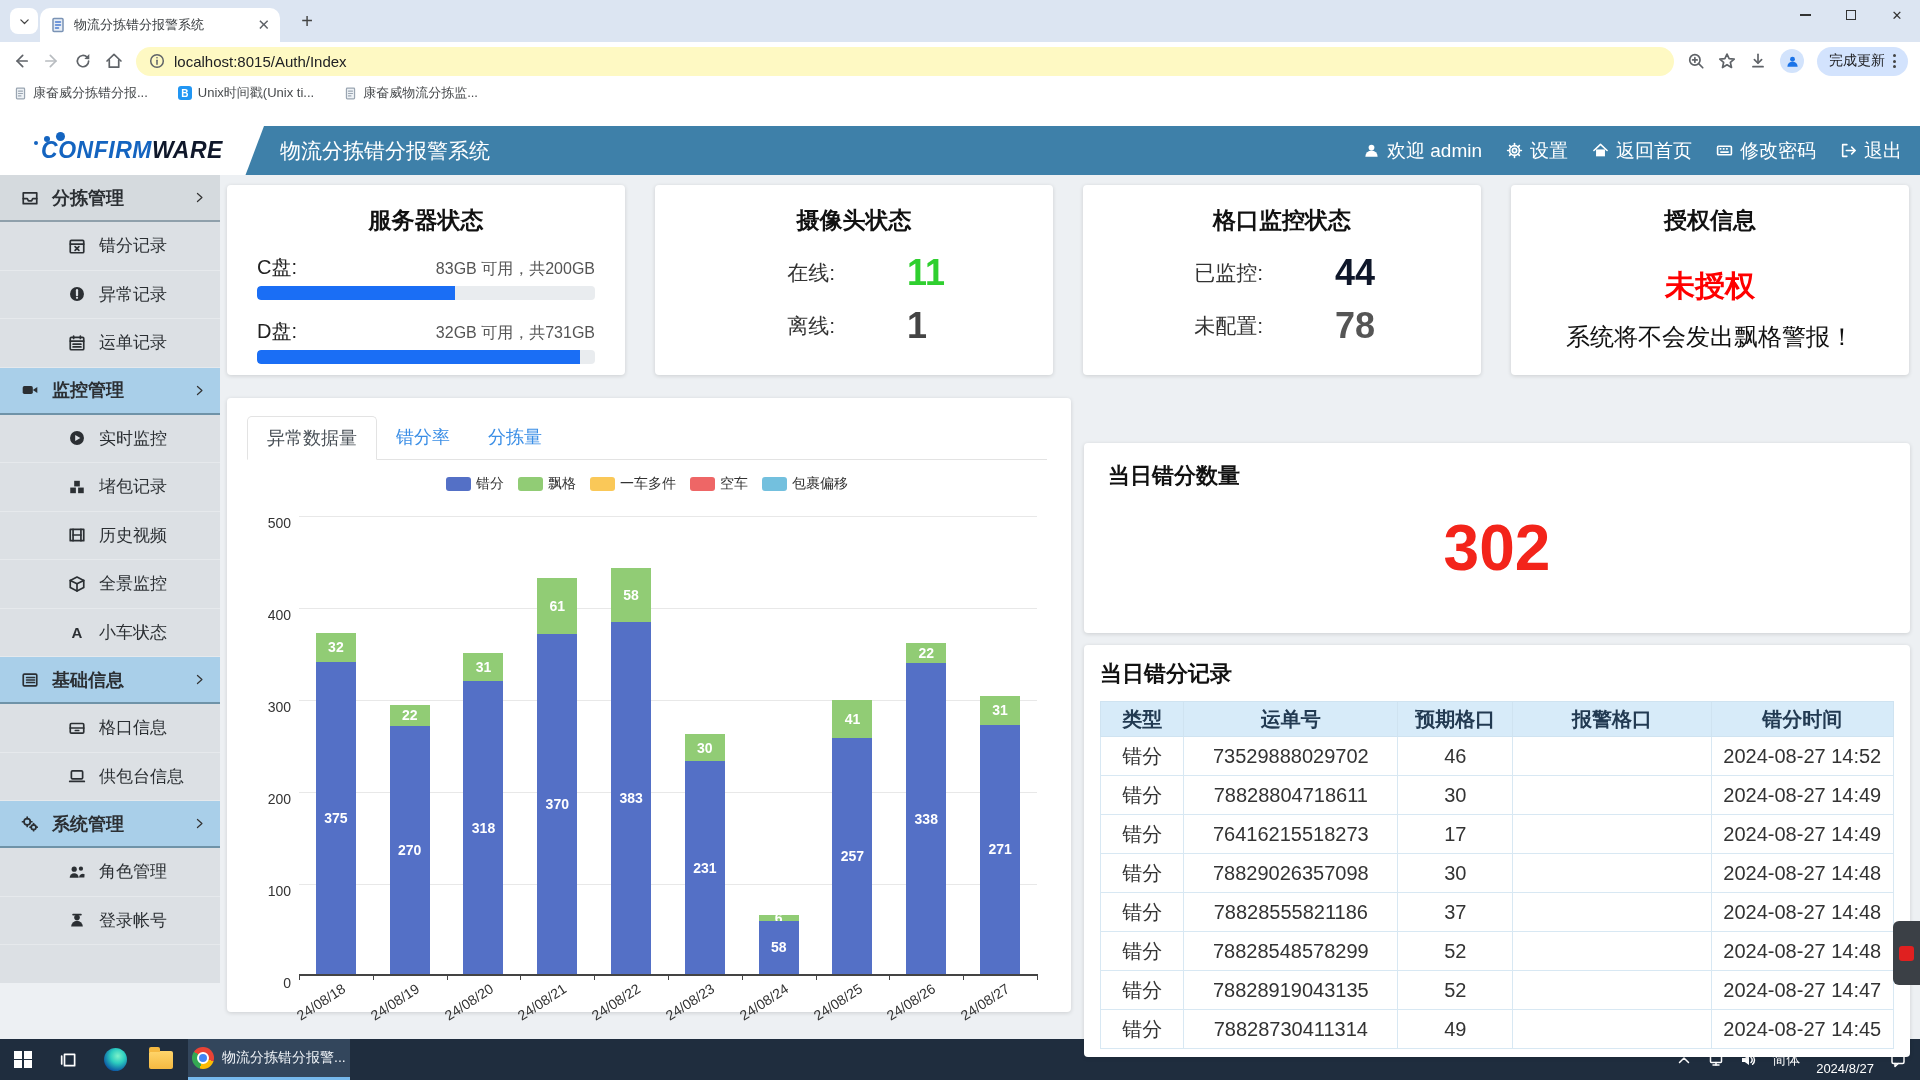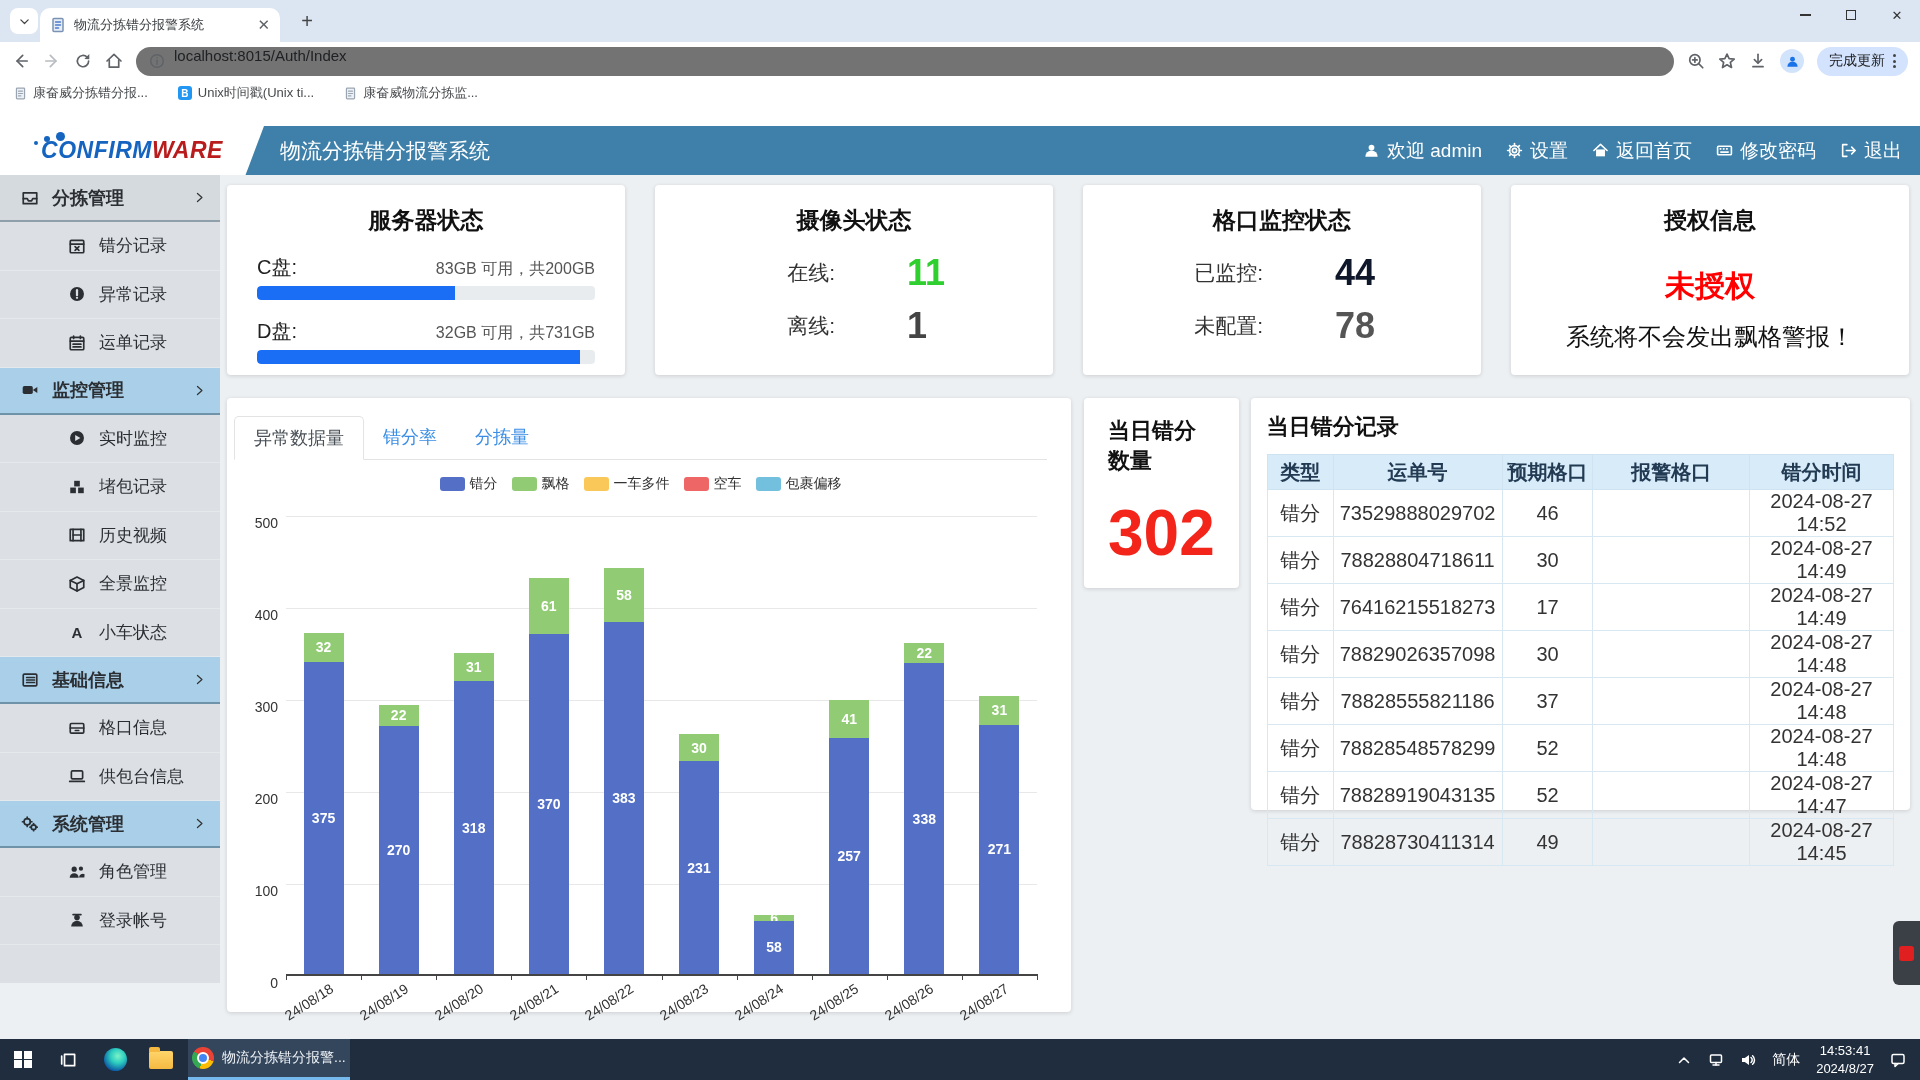--- a/index.html
+++ b/index.html
@@ -20,22 +20,22 @@
   .newtab-btn { margin:0 0 8px 14px; color:#444; font-size:20px; width:26px; height:26px;
     display:flex; align-items:center; justify-content:center; }
   .win-controls { position:absolute; right:0; top:0; height:30px; display:flex; }
   .win-btn { width:46px; height:30px; display:flex; align-items:center; justify-content:center; color:#333; font-size:13px; }
   .win-min-glyph { width:11px; height:1.5px; background:#333; }
   .win-max-glyph { width:10px; height:10px; border:1.3px solid #333; }
 
   .toolbar { height:38px; background:#fff; display:flex; align-items:center; padding:0 12px; gap:13px; }
   .nav-ico { color:#5f6368; font-size:18px; }
   .nav-ico.dim { color:#b8bcc0; }
-  .addr-bar { flex:1; height:29px; background:#737373; border-radius:15px; display:flex;
-    padding:0 13px; gap:9px; color:#5f6368; }
+  .addr-bar { flex:1; height:29px; background:#fef9c3; border-radius:15px; display:flex;
+    align-items:center; padding:0 13px; gap:9px; color:#5f6368; }
   .addr-url { font-size:15px; color:#202124; }
   .avatar-btn { width:24px; height:24px; border-radius:50%; background:#d2e3fc; color:#1a73e8;
     display:flex; align-items:center; justify-content:center; font-size:15px; }
   .update-pill { height:29px; background:#d3e3fd; border-radius:15px; display:flex; align-items:center;
     gap:8px; padding:0 12px; font-size:14px; color:#202124; }
   .kebab { display:flex; flex-direction:column; gap:2.5px; }
   .kebab i { width:3px; height:3px; border-radius:50%; background:#444; }
 
   .bookmarks { height:26px; background:#fff; display:flex; align-items:center; padding:0 14px; gap:30px; }
   .bm { display:flex; align-items:center; gap:6px; font-size:13px; color:#474a4d; }
@@ -44,21 +44,21 @@
     font-size:10px; font-weight:bold; display:flex; align-items:center; justify-content:center; }
 
   
   .page { height:933px; position:relative; background:#edf0f3; }
   .page-top-white { height:20px; background:#fff; }
   .site-header { height:49px; background:#3e80a9; display:flex; align-items:center; }
   .logo-box { width:264px; height:49px; background:#fff; position:relative; display:flex;
     align-items:center; justify-content:center; clip-path:polygon(0 0,100% 0,93% 100%,0 100%); }
   .logo-text { font-size:23px; font-weight:800; font-style:italic; letter-spacing:.5px; }
   .logo-confirm { color:#1464c0; }
-  .logo-ware { color:#b91c1c; }
+  .logo-ware { color:#0f172a; }
   .logo-dots { position:absolute; left:34px; top:6px; width:60px; height:14px; }
   .logo-dots i { position:absolute; border-radius:50%; background:#1464c0; }
   .logo-dots i:nth-child(1){ width:4px; height:4px; left:0;  top:9px; }
   .logo-dots i:nth-child(2){ width:6px; height:6px; left:10px; top:4px; }
   .logo-dots i:nth-child(3){ width:9px; height:9px; left:22px; top:0; }
   .site-title { color:#fff; font-size:21px; margin-left:16px; }
   .header-menu { margin-left:auto; margin-right:18px; display:flex; gap:24px; }
   .hmenu-item { color:#fff; font-size:19px; display:flex; align-items:center; gap:7px; }
   .hmenu-item .icon { font-size:17px; }
 
@@ -93,21 +93,21 @@
   .stat-row { display:grid; grid-template-columns:150px auto; gap:72px; align-items:center; }
   .stat-label { font-size:21px; color:#333; text-align:right; }
   .stat-value { font-size:36px; font-weight:bold; }
 
   .license-status { text-align:center; font-size:30px; font-weight:800; margin-top:30px; }
   .license-msg { text-align:center; font-size:24px; color:#111; margin-top:14px; }
 
   .lower { display:flex; margin-top:23px; gap:13px; }
 
   
-  .chart-card { width:844px; height:614px; padding:18px 24px 0 7px; }
+  .chart-card { width:844px; height:614px; padding:18px 24px 0 20px; }
   .chart-tabs { display:flex; border-bottom:1px solid #e3e3e3; }
   .chart-tab { padding:9px 19px; font-size:18px; color:#3a8ee6; }
   .chart-tab.active { color:#495057; background:#fff; border:1px solid #e3e3e3; border-bottom:1px solid #fff;
     border-radius:5px 5px 0 0; margin-bottom:-1px; }
   .legend { display:flex; justify-content:center; gap:14px; margin-top:14px; height:20px; align-items:center; }
   .legend-item { display:flex; align-items:center; gap:5px; font-size:14px; color:#333; }
   .legend-swatch { width:25px; height:14px; border-radius:3px; }
   .chart-wrap { position:relative; margin-top:10px; height:530px; }
   .plot { position:absolute; left:52px; right:10px; top:12px; height:460px; border-bottom:2px solid #444; }
   .gridline { position:absolute; left:0; right:0; height:1px; background:#e8e8e8; }
@@ -118,21 +118,21 @@
     display:flex; flex-direction:column; }
   .seg { position:relative; width:100%; }
   .seg-label { position:absolute; left:50%; top:50%; transform:translate(-50%,-50%);
     color:#fff; font-weight:bold; font-size:14px; }
   .xtick { position:absolute; top:100%; left:0; width:1px; height:6px; background:#444; }
   .x-labels { position:absolute; left:52px; right:10px; top:478px; height:50px; }
   .x-label { position:absolute; width:90px; text-align:center; font-size:14px; color:#333;
     transform:rotate(-33deg); transform-origin:50% 50%; }
 
   
-  .right-col { width:826px; display:flex; flex-direction:row; gap:12px; }
+  .right-col { width:826px; display:flex; flex-direction:column; gap:12px;margin-top:45px; }
   .count-card { height:190px; padding:18px 24px; }
   .panel-title { font-size:22px; font-weight:bold; color:#111; }
   .count-value { text-align:center; font-size:64px; font-weight:800; margin-top:20px; }
 
   .table-card { height:412px; padding:14px 16px; }
   .err-table { width:100%; border-collapse:collapse; margin-top:12px; table-layout:fixed; }
   .err-table th { background:#d7ebf9; color:#223a52; font-size:20px; font-weight:bold;
     border:1px solid #cfe3f1; height:35px; }
   .err-table td { border:1px solid #d8e8f3; font-size:20px; color:#333; text-align:center; height:39px; }
   .err-table col:nth-child(1){ width:10.5%; } .err-table col:nth-child(2){ width:27%; }

